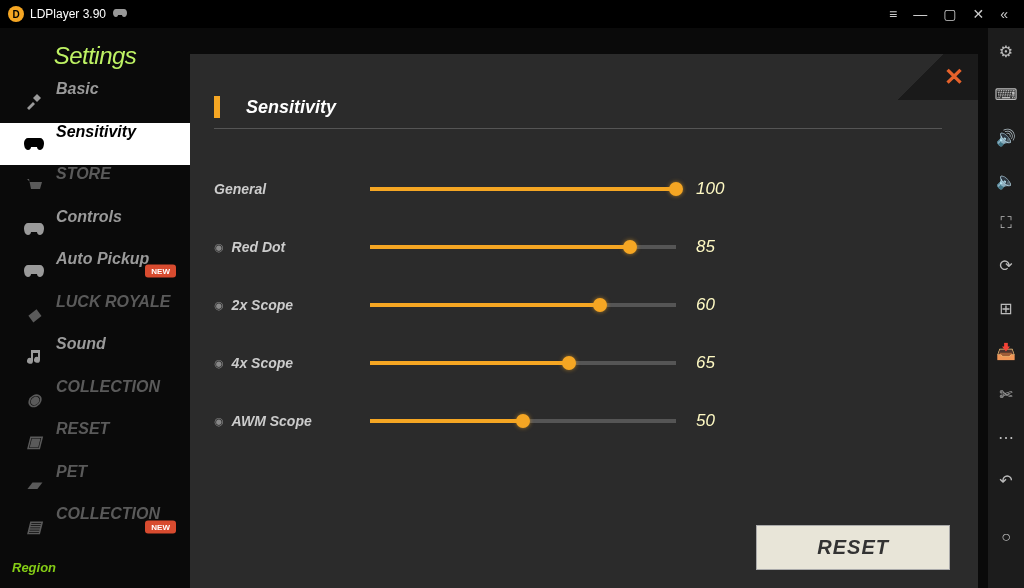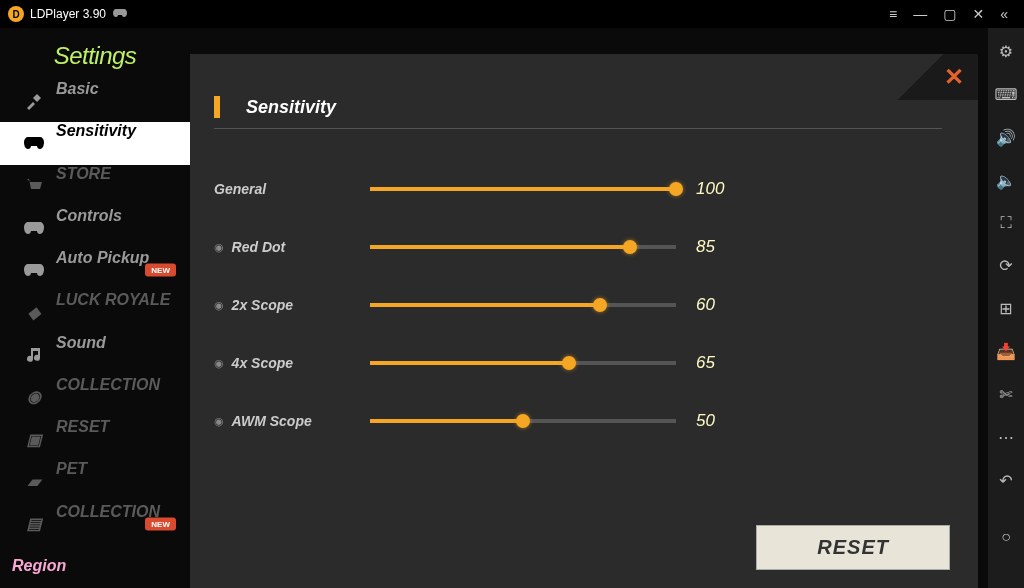--- a/index.html
+++ b/index.html
@@ -12,21 +12,21 @@
 .titlebar .win-btn { color: #ccc; font-size: 14px; padding: 2px 8px; cursor: pointer; }
 .main-area { display: flex; height: 560px; }
 .game-wrap { flex: 1; background: #0a0a0a; display: flex; position: relative; }
 .sidebar { width: 190px; background: rgba(10,10,10,0.7); display: flex; flex-direction: column; }
 .settings-title { font-family: 'Arial Black', Arial, sans-serif; font-size: 24px; font-style: italic; font-weight: 400; text-align: center; padding: 14px 0 10px 0; color: #bef264; letter-spacing: -0.5px; }
 .nav-item { display: flex; height: 50px; padding-left: 22px; color: #9a9a9a; font-size: 16px; font-weight: bold; font-style: italic; cursor: pointer; position: relative; }
 .nav-item.dim { color: #5a5a5a; }
 .nav-item.active { background: #fff; color: #000; }
 .nav-item .icon { width: 24px; margin-right: 10px; display: flex; align-items: center; justify-content: center; }
 .nav-item svg { fill: currentColor; }
-.region-block { margin-top: auto; padding: 12px 12px 10px 12px; font-size: 16px; font-weight: bold; font-style: italic; color: #f9a8d4; }
+.region-block { margin-top: auto; padding: 12px 12px 10px 12px; font-size: 13px; font-weight: bold; font-style: italic; color: #84cc16; }
 .region-block div { margin-bottom: 3px; }
 .content { flex: 1; background: #2b2b2b; position: relative; margin-top: 26px; margin-right: 10px; }
 .close-corner { position: absolute; top: 0; right: 0; width: 80px; height: 46px; background: linear-gradient(135deg, transparent 36%, #1a1a1a 36%); display: flex; align-items: center; justify-content: flex-end; padding-right: 14px; cursor: pointer; }
 .close-corner span { color: #e5622b; font-size: 24px; font-weight: bold; }
 .content-inner { padding: 42px 36px 0 24px; }
 .section-header { display: flex; align-items: center; border-bottom: 1px solid #555; padding-bottom: 10px; margin-bottom: 50px; }
 .accent-bar { width: 6px; height: 22px; background: #f5a623; margin-right: 26px; }
 .section-title { font-size: 18px; font-weight: bold; font-style: italic; color: #fff; }
 .slider-row { display: flex; align-items: center; margin-bottom: 38px; padding-left: 0px; }
 .slider-label-wrap { width: 140px; display: flex; align-items: center; gap: 8px; }

